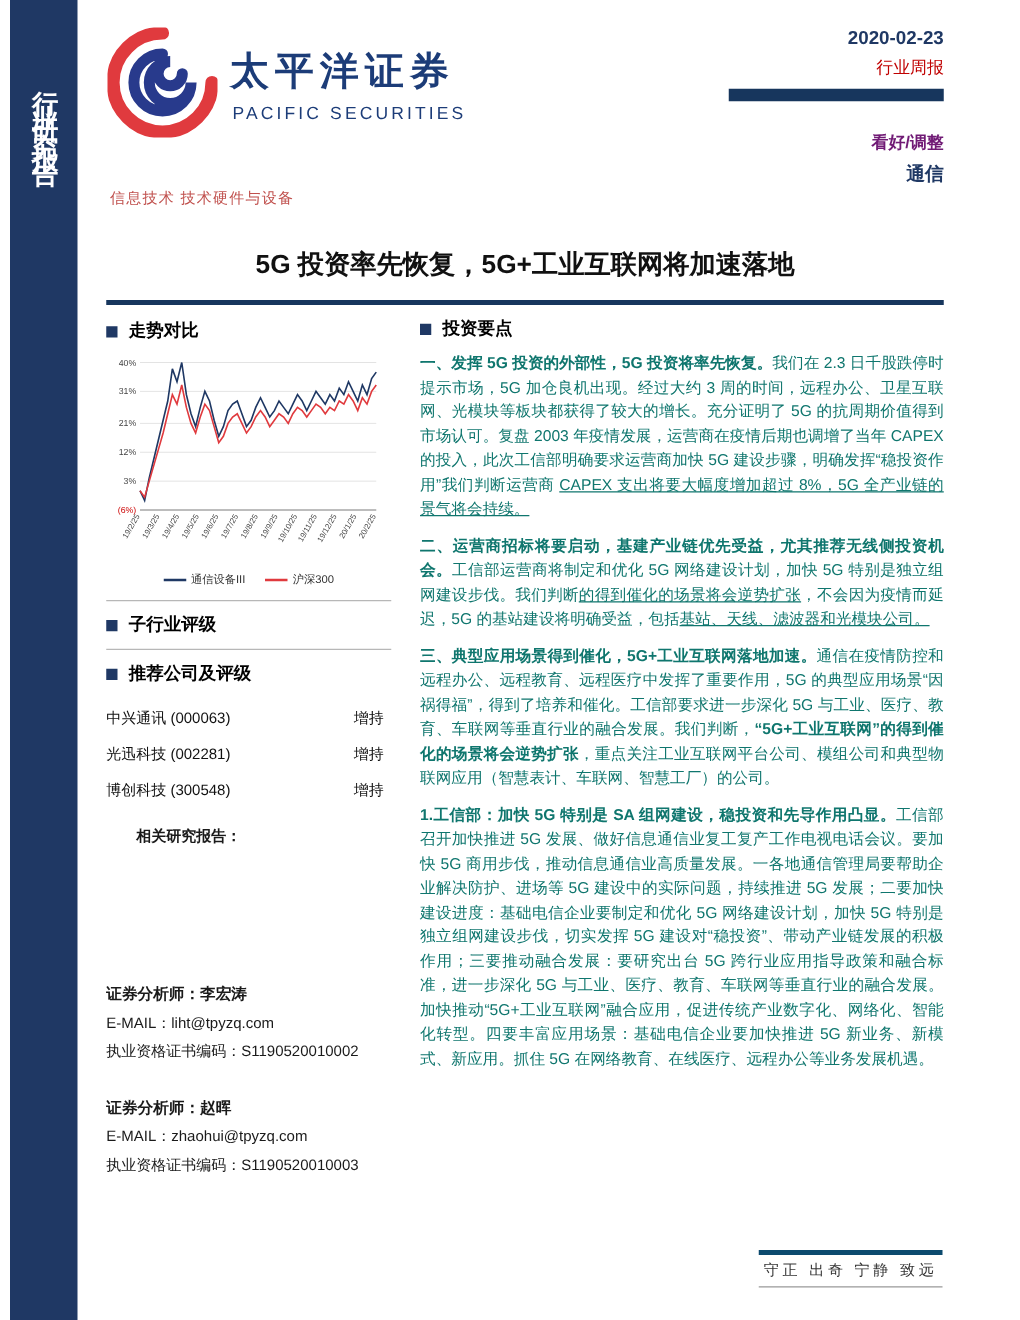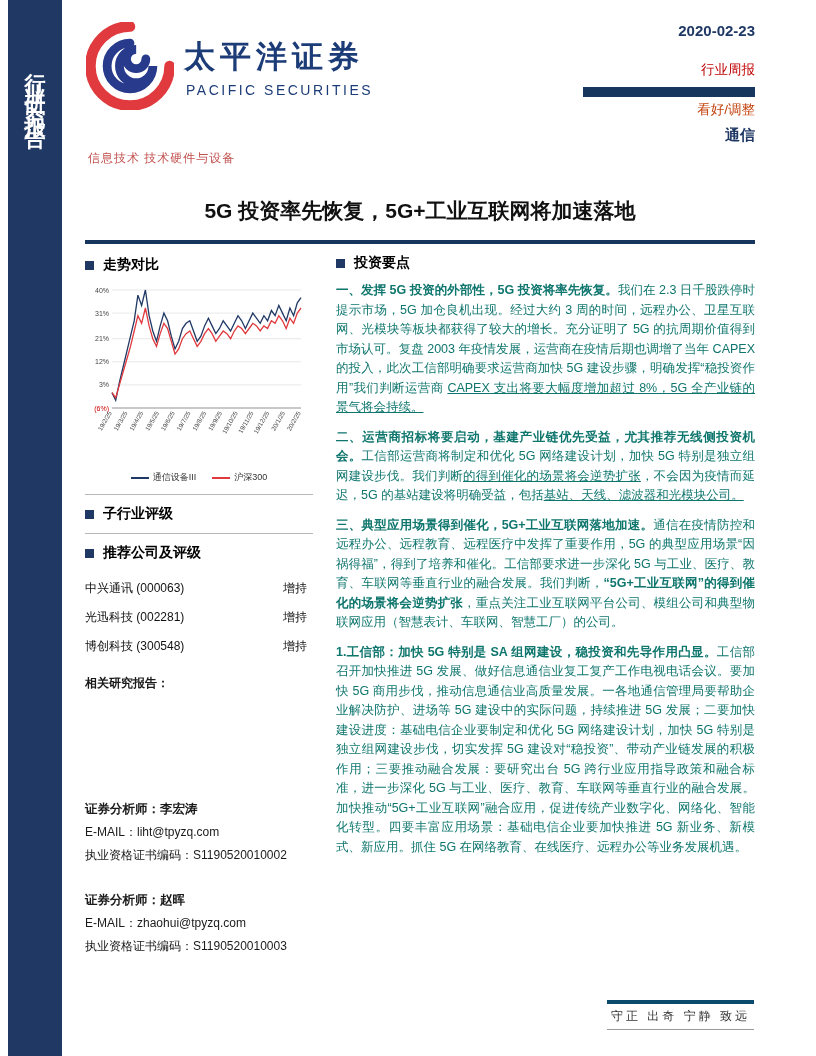--- a/index.html
+++ b/index.html
@@ -9,45 +9,45 @@
   
   .side-strip{position:absolute;left:8px;top:0;width:54px;height:1056px;background:#1F3864;display:flex;justify-content:center;}
   .side-text{writing-mode:vertical-rl;text-orientation:upright;color:#fff;font-weight:bold;font-size:21px;letter-spacing:11px;margin-top:56px;}
 
   
   .logo{position:absolute;left:86px;top:22px;width:88px;height:88px;}
   .brand-cn{position:absolute;left:184px;top:36px;font-size:31px;font-weight:bold;color:#1C3C78;letter-spacing:5px;}
   .brand-en{position:absolute;left:186px;top:82px;font-size:14px;font-weight:normal;color:#1C3C78;letter-spacing:2.5px;}
   .hdr-right{position:absolute;right:61px;top:22px;text-align:right;}
   .hdr-date{font-size:15px;font-weight:bold;color:#1F3864;}
-  .hdr-type{font-size:13.5px;color:#C00000;margin-top:22px;}
+  .hdr-type{font-size:13.5px;color:#C00000;margin-top:6px;}
   .hdr-bar{width:172px;height:10px;background:#17365D;margin:8px 0 0 auto;}
-  .hdr-rating{font-size:13.5px;font-weight:normal;color:#c2410c;margin-top:4px;}
+  .hdr-rating{font-size:13.5px;font-weight:bold;color:#701a75;margin-top:24px;}
   .hdr-industry{font-size:15px;font-weight:bold;color:#1F3864;margin-top:7px;}
 
   .category{position:absolute;left:88px;top:150px;font-size:12px;color:#C0504D;letter-spacing:1px;}
   .doc-title{position:absolute;left:85px;top:197px;width:670px;text-align:center;font-size:21px;font-weight:bold;color:#111;}
   .title-rule{position:absolute;left:85px;top:240px;width:670px;height:4px;background:#17365D;}
 
   
   .sec-hd{display:flex;align-items:center;font-size:14px;font-weight:bold;color:#000;}
   .sec-sq{width:9px;height:9px;background:#1F3864;margin-right:9px;flex:0 0 auto;}
 
   
   .left-col{position:absolute;left:85px;top:256px;width:228px;font-size:12px;}
   .chart-wrap{margin-top:8px;}
-  .legend{display:flex;justify-content:center;gap:16px;font-size:9px;color:#333;margin-top:18px;}
+  .legend{display:flex;justify-content:center;gap:16px;font-size:9px;color:#333;margin-top:4px;}
   .leg-item{display:flex;align-items:center;gap:4px;}
   .sw{display:inline-block;width:18px;height:2px;}
   .sw-navy{background:#1F3864;}
   .sw-red{background:#E03A3E;}
   .divider{border:none;border-top:1px solid #b7b7b7;margin:10px 0;}
   .companies{margin:12px 0 4px 0;}
   .company-row{display:flex;justify-content:space-between;padding:6px 6px 6px 0;font-size:12px;color:#111;align-items:flex-end;}
-  .related{font-weight:bold;font-size:12px;margin-top:14px;}
+  .related{font-weight:bold;font-size:12px;margin-top:14px;margin-left:24px;}
   .analysts{margin-top:106px;}
   .an-group{margin-bottom:22px;line-height:23px;font-size:12px;}
   .an-name{font-weight:bold;font-size:12.5px;margin-top:20px;}
 
   
   .right-col{position:absolute;left:336px;top:254px;width:419px;}
   .body-p{font-size:12.5px;line-height:1.56;text-align:justify;margin:9px 0 10px 0;color:#0f766e;}
   .b{font-weight:bold;}
   .u{text-decoration:underline;}
   .news-hd{margin-top:14px;}

